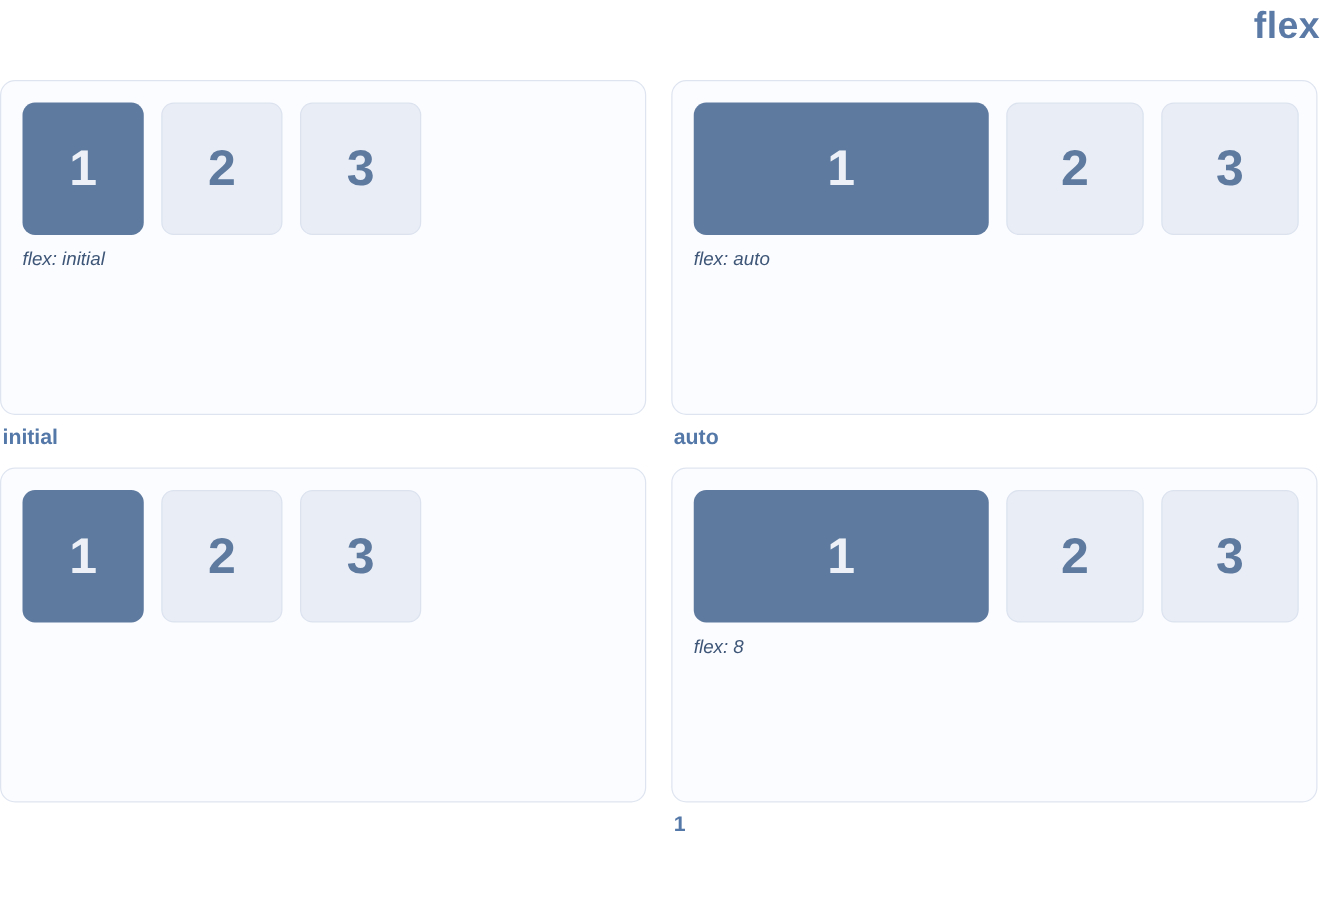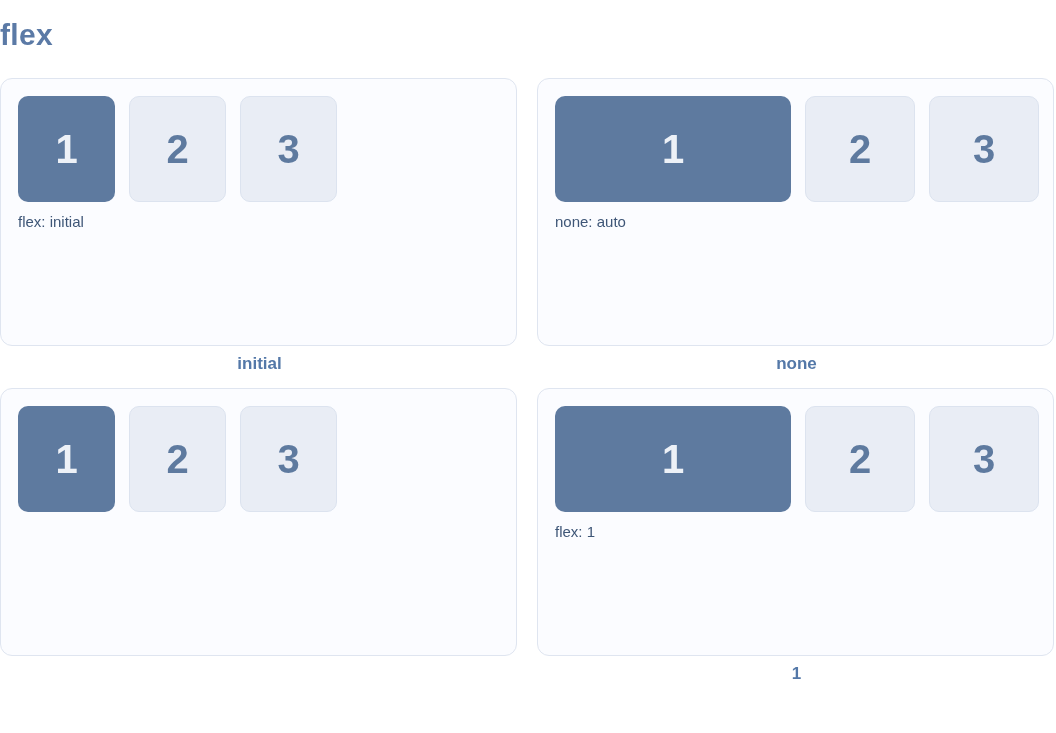--- a/index.html
+++ b/index.html
@@ -4,26 +4,26 @@
 <style>
   html, body { margin: 0; padding: 0; }
   body {
     width: 1056px;
     height: 733px;
     background: #ffffff;
     font-family: "Liberation Sans", sans-serif;
     overflow: hidden;
   }
   .title {
-    text-align: left;
+    text-align: right;
     font-size: 30px;
     line-height: 35px;
     font-weight: 700;
     color: #5b7aa6;
-    padding-top: 17px;
+    padding-top: 3px;
     letter-spacing: 0.3px;
   }
   .grid {
     display: grid;
     grid-template-columns: 517px 517px;
     column-gap: 20px;
     row-gap: 14px;
     margin-top: 26px;
   }
   .panel {
@@ -59,27 +59,27 @@
     color: #5e7a9f;
     flex: 0 0 97px;
   }
   .cell-grow .box-active { flex: 1 1 auto; }
   .cell-grow .box-plain  { flex: 0 0 110px; }
   .flex-label {
     margin-top: 11px;
     font-size: 15px;
     font-weight: 500;
     color: #3e5677;
+    font-style: italic;
   }
   .caption {
     margin: 8px 0 0 2px;
     font-size: 17px;
     font-weight: 700;
     color: #5478a8;
-    text-align: center;
   }
 </style>
 </head>
 <body>
 
 <div class="title">flex</div>
 
 <div class="grid">
 
   <div class="cell">
@@ -94,40 +94,40 @@
     <div class="caption">initial</div>
   </div>
 
   <div class="cell cell-grow">
     <div class="panel">
       <div class="boxes">
         <div class="box box-active">1</div>
         <div class="box box-plain">2</div>
         <div class="box box-plain">3</div>
       </div>
-      <div class="flex-label">none: auto</div>
+      <div class="flex-label">flex: auto</div>
     </div>
-    <div class="caption">none</div>
+    <div class="caption">auto</div>
   </div>
 
   <div class="cell">
     <div class="panel">
       <div class="boxes">
         <div class="box box-active">1</div>
         <div class="box box-plain">2</div>
         <div class="box box-plain">3</div>
       </div>
     </div>
   </div>
 
   <div class="cell cell-grow">
     <div class="panel">
       <div class="boxes">
         <div class="box box-active">1</div>
         <div class="box box-plain">2</div>
         <div class="box box-plain">3</div>
       </div>
-      <div class="flex-label">flex: 1</div>
+      <div class="flex-label">flex: 8</div>
     </div>
     <div class="caption">1</div>
   </div>
 
 </div>
 
 </body></html>

